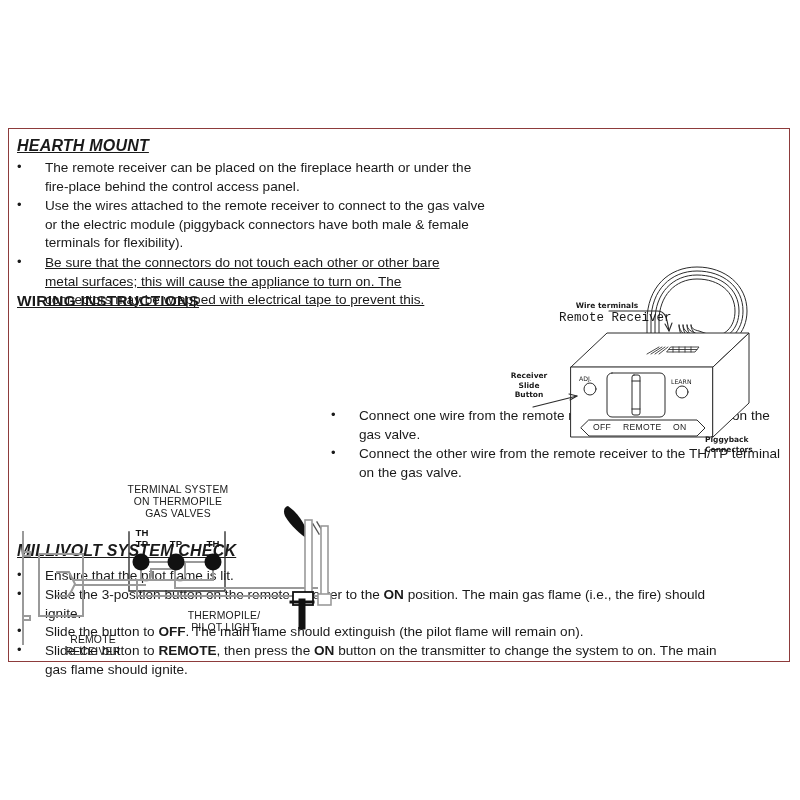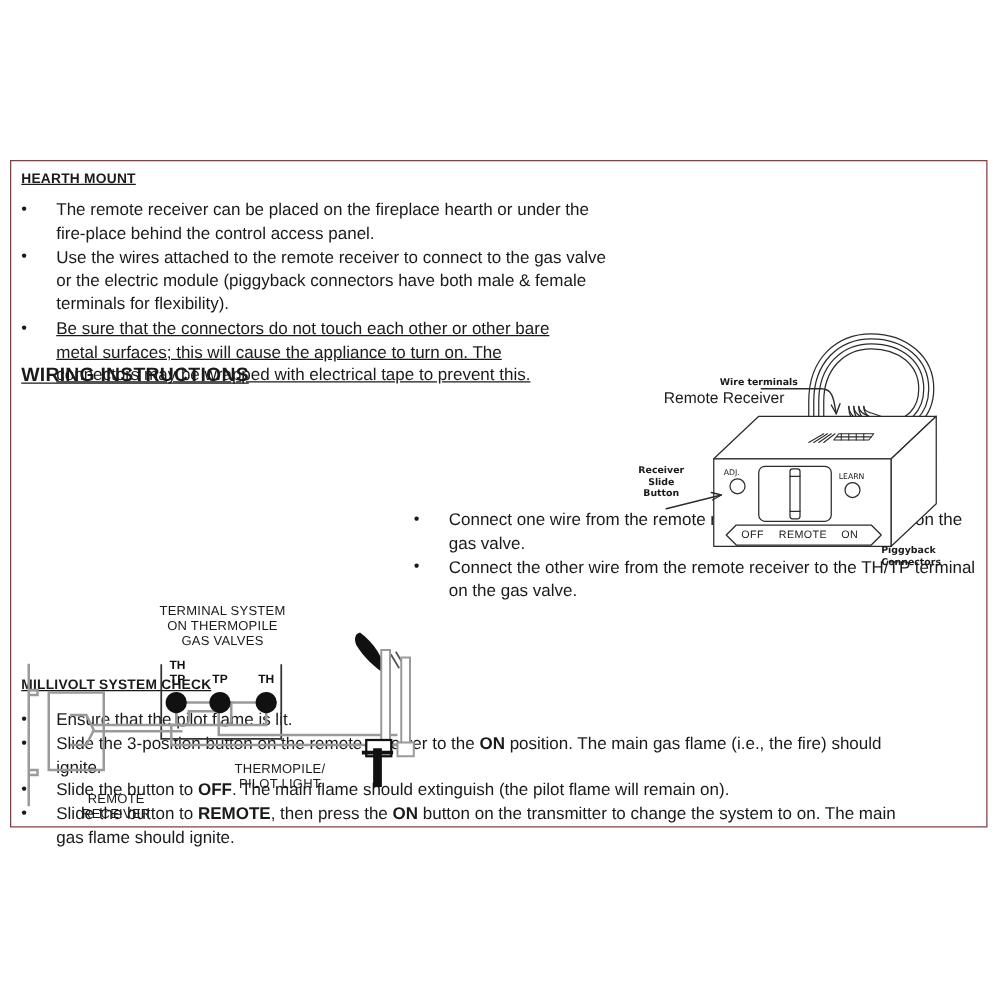--- a/index.html
+++ b/index.html
@@ -1,39 +1,39 @@
 <!DOCTYPE html>
 <html><head>
 <meta charset="utf-8">
 <style>
   html,body{margin:0;padding:0;background:#ffffff;}
   body{width:800px;height:800px;font-family:"Liberation Sans",sans-serif;color:#1a1a1a;}
   #page{position:relative;width:800px;height:800px;overflow:hidden;background:#fff;}
   #frame{position:absolute;left:8px;top:128px;width:782px;height:534px;
          border:1.5px solid #8d3b3b;box-sizing:border-box;background:#fff;}
 
-  .hd{position:absolute;font-weight:bold;text-decoration:underline;
-      font-size:11px;letter-spacing:.2px;white-space:nowrap;}
+  .hd{position:absolute;font-weight:bold;font-style:italic;text-decoration:underline;
+      font-size:16px;letter-spacing:.2px;white-space:nowrap;}
   .hd-plain{position:absolute;font-weight:bold;text-decoration:underline;
       font-size:15.5px;letter-spacing:.2px;white-space:nowrap;font-style:normal;}
 
   .para{position:absolute;font-size:13.6px;line-height:18.6px;}
   .bl{position:absolute;font-size:13.6px;line-height:18.6px;}
   .bl .dot{position:absolute;left:0;top:-1px;font-size:13px;}
   .bl .tx{display:block;margin-left:28px;}
   .ul .tx{text-decoration:underline;}
   .bl b{font-weight:bold;}
 
   
   #recv{position:absolute;left:490px;top:130px;width:300px;height:215px;}
   #recv svg{display:block;}
   .lbl{position:absolute;font-family:"DejaVu Sans",sans-serif;font-weight:bold;
        font-size:7.5px;line-height:9.5px;color:#1a1a1a;text-align:center;}
-  .lbl-big{position:absolute;font-family:Liberation Sans, sans-serif;
-       font-size:12.5px;color:#1a1a1a;white-space:nowrap;}
+  .lbl-big{position:absolute;font-family:Liberation Mono, monospace;
+       font-size:12.5px;color:#1a1a1a;white-space:nowrap;margin-left:28px;}
   .face{position:absolute;font-family:"DejaVu Sans",sans-serif;font-size:6.2px;
        color:#1a1a1a;white-space:nowrap;}
   .sw{position:absolute;font-family:"Liberation Sans",sans-serif;font-size:8.6px;
        color:#1a1a1a;white-space:nowrap;letter-spacing:.3px;}
 
   
   #mv{position:absolute;left:8px;top:355px;width:340px;height:180px;}
   .mvl{position:absolute;font-family:"Liberation Sans",sans-serif;font-size:10.4px;
        line-height:12.4px;color:#1a1a1a;text-align:center;letter-spacing:.2px;}
   .tl{position:absolute;font-family:"Liberation Sans",sans-serif;font-weight:bold;

